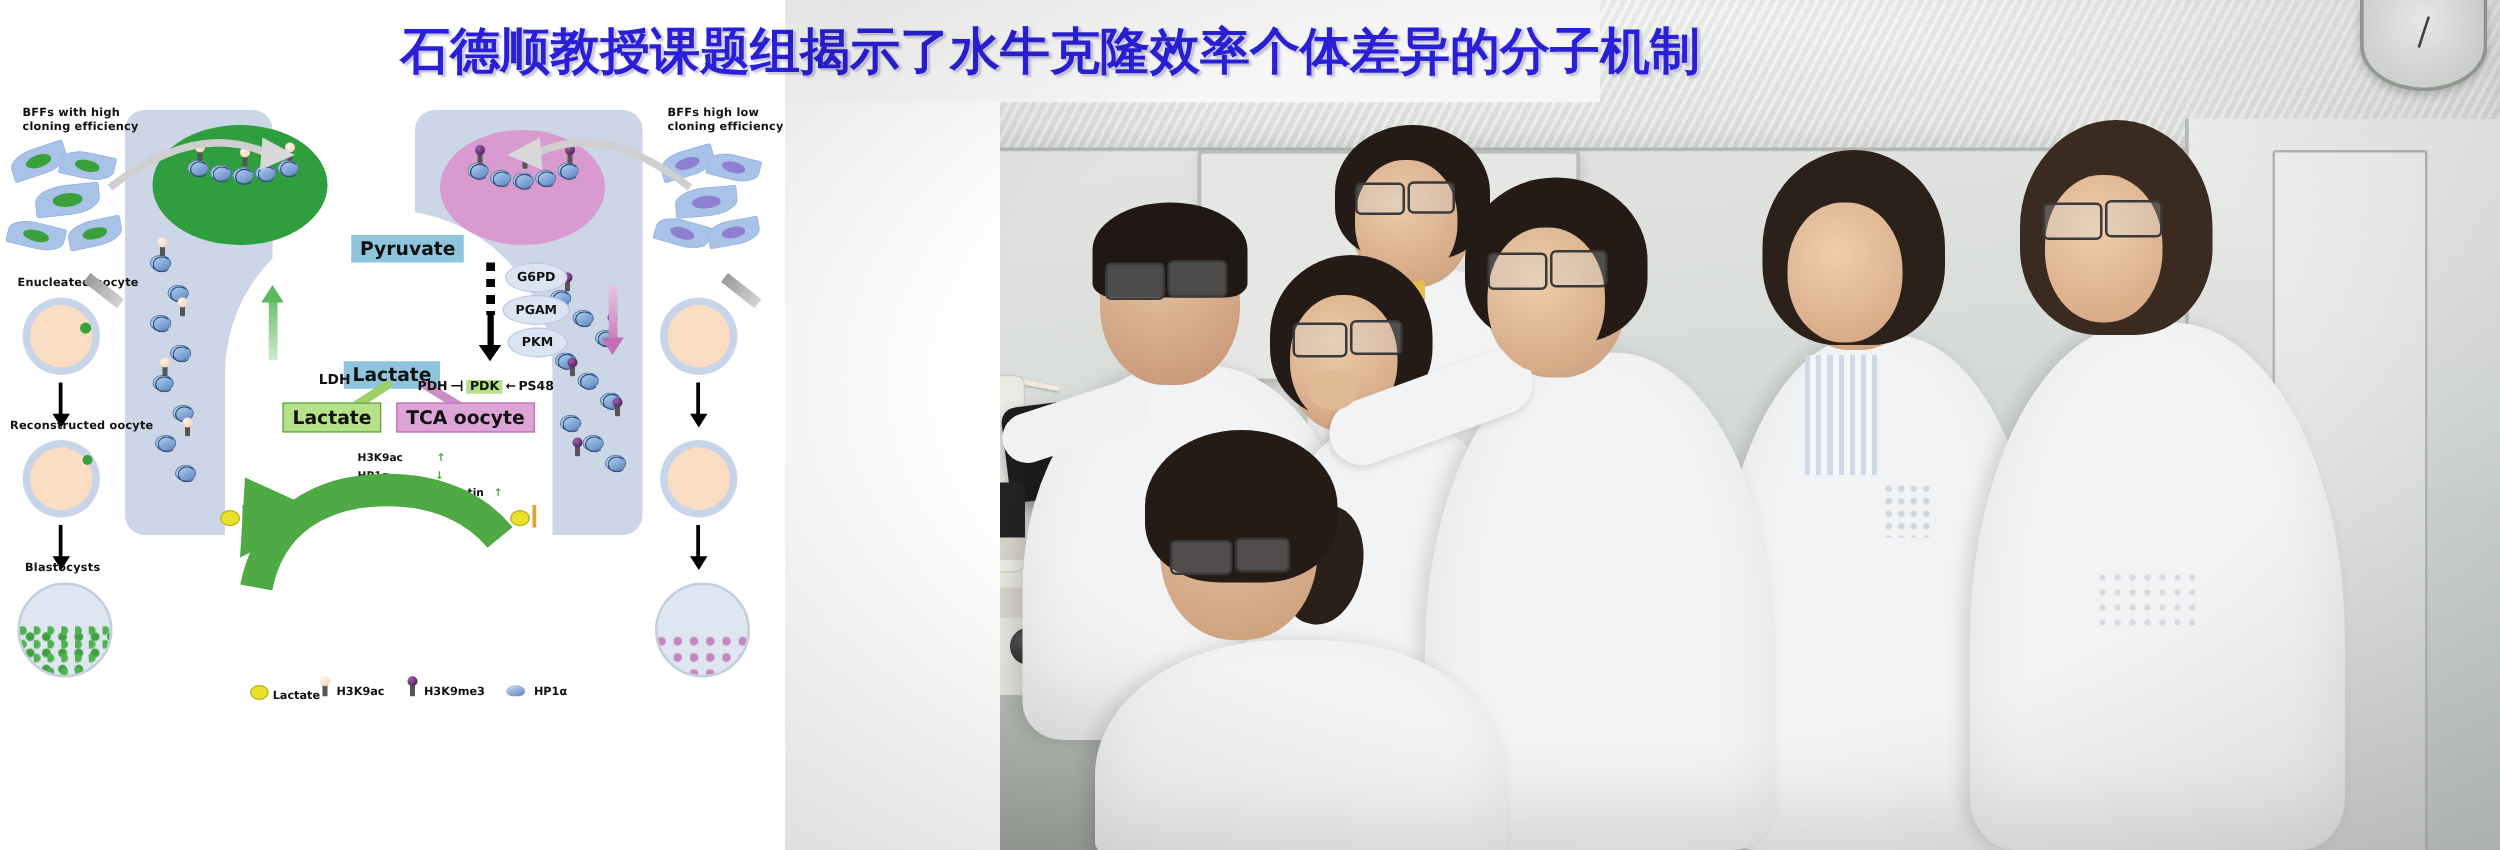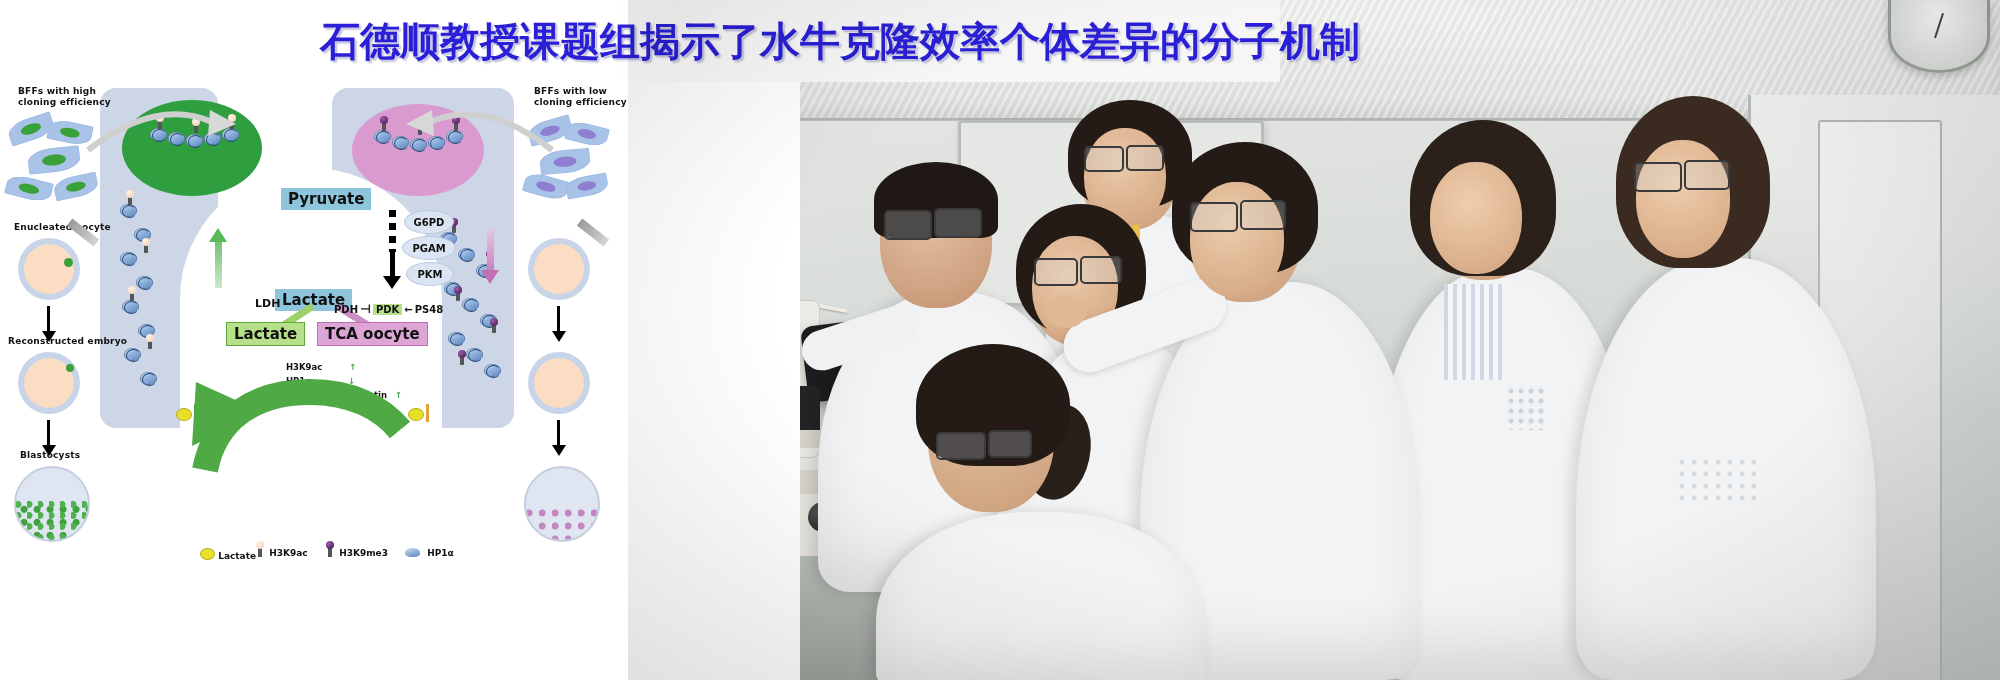--- a/index.html
+++ b/index.html
@@ -261,39 +261,39 @@
 
     <div class="oocyte" style="left:18px;top:238px;width:62px;height:62px;">
         <div class="cyt"></div>
       </div>
     <div style="position:absolute;left:66px;top:228px;width:34px;height:9px;
                 background:linear-gradient(90deg,#9a9a9a,#d4d4d4);transform:rotate(38deg);"></div>
     <div class="greendot" style="left:64px;top:258px;width:9px;height:9px;"></div>
 
     <div class="varrow" style="left:47px;top:306px;height:26px;"></div>
 
-    <div class="lbl" style="left:8px;top:336px;font-size:9px;">Reconstructed embryo</div>
+    <div class="lbl" style="left:8px;top:336px;font-size:9px;">Reconstructed oocyte</div>
 
     <div class="oocyte" style="left:18px;top:352px;width:62px;height:62px;">
         <div class="cyt"></div>
       </div>
     <div class="greendot" style="left:66px;top:364px;width:8px;height:8px;"></div>
 
     <div class="varrow" style="left:47px;top:420px;height:26px;"></div>
 
     <div class="lbl" style="left:20px;top:450px;font-size:9px;">Blastocysts</div>
 
     <div style="position:absolute;left:14px;top:466px;width:72px;height:72px;border-radius:50%;
                 background:#dfe6f1;border:2px solid #c3cede;overflow:hidden;">
       <div style="position:absolute;left:0;bottom:0;width:100%;height:56%;
                   background:radial-gradient(circle at 18% 40%,#4fb24f 0 3px,transparent 4px) 0 0/11px 11px,
                              radial-gradient(circle at 62% 72%,#3fa03f 0 3px,transparent 4px) 0 0/13px 13px;"></div>
     </div>
 
-    <div class="lbl" style="left:534px;top:86px;width:100px;font-size:9px;white-space:pre-line;">BFFs with low
+    <div class="lbl" style="left:534px;top:86px;width:100px;font-size:9px;white-space:pre-line;">BFFs high low
 cloning efficiency</div>
 
     <div class="fib" style="left:528px;top:120px;width:44px;height:21px;transform:rotate(-16deg);">
         <div class="nuc" style="background:#8f7fd0;"></div>
       </div>
     <div class="fib" style="left:566px;top:124px;width:42px;height:20px;transform:rotate(14deg);">
         <div class="nuc" style="background:#8f7fd0;"></div>
       </div>
     <div class="fib" style="left:540px;top:150px;width:50px;height:23px;transform:rotate(-5deg);">
         <div class="nuc" style="background:#8f7fd0;"></div>

